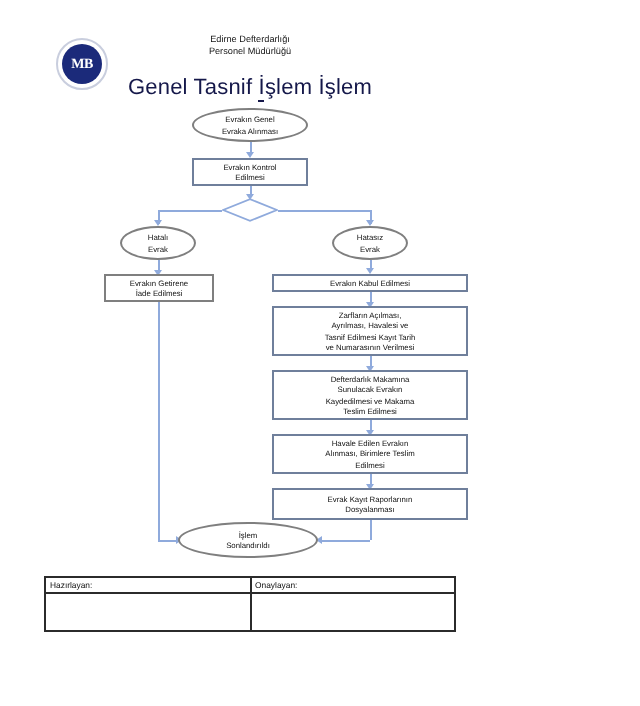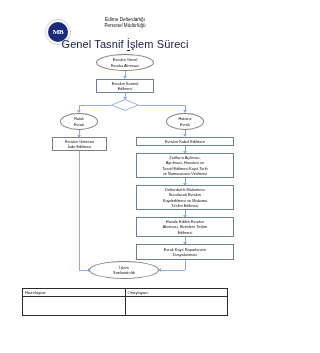--- a/index.html
+++ b/index.html
@@ -8,21 +8,21 @@
     background:#ffffff;
     font-family:"Liberation Sans", sans-serif;
     color:#1a1a1a;
     overflow:hidden;
     position:relative;
   }
   #page{position:absolute;inset:0;}
 
   
   .logo{
-    position:absolute;left:45px;top:19px;width:26px;height:26px;
+    position:absolute;left:28px;top:19px;width:26px;height:26px;
   }
   .logo .ring{
     position:absolute;inset:0;border-radius:50%;
     background:#ffffff;border:1px solid #c9cede;
   }
   .logo .disc{
     position:absolute;left:3px;top:3px;width:20px;height:20px;border-radius:50%;
     background:#1b2a7a;
   }
   .logo .mb{
@@ -92,21 +92,21 @@
     <div class="ring"></div>
     <div class="disc"></div>
     <div class="mb">MB</div>
   </div>
 
   <div class="hdr">
     <div>Edirne Defterdarlığı</div>
     <div>Personel Müdürlüğü</div>
   </div>
 
-  <div class="title"><span>Genel Tasnif </span><span class="u">İ</span><span>şlem Süreci</span></div>
+  <div class="title"><span>Genel Tasnif </span><span class="u">İ</span><span>şlem İşlem</span></div>
 
   <div class="shape oval" style="left:96px;top:54px;width:58px;height:17px;flex-direction:column;">
     <span>Evrakın Genel</span>
     <span>Evraka Alınması</span>
   </div>
 
   <div class="ln vl" style="left:124.5px;top:71px;height:6px;"></div>
   <div class="arw arw-d" style="left:122.8px;top:76px;"></div>
 
   <div class="shape box" style="left:96px;top:79px;width:58px;height:14px;flex-direction:column;">

